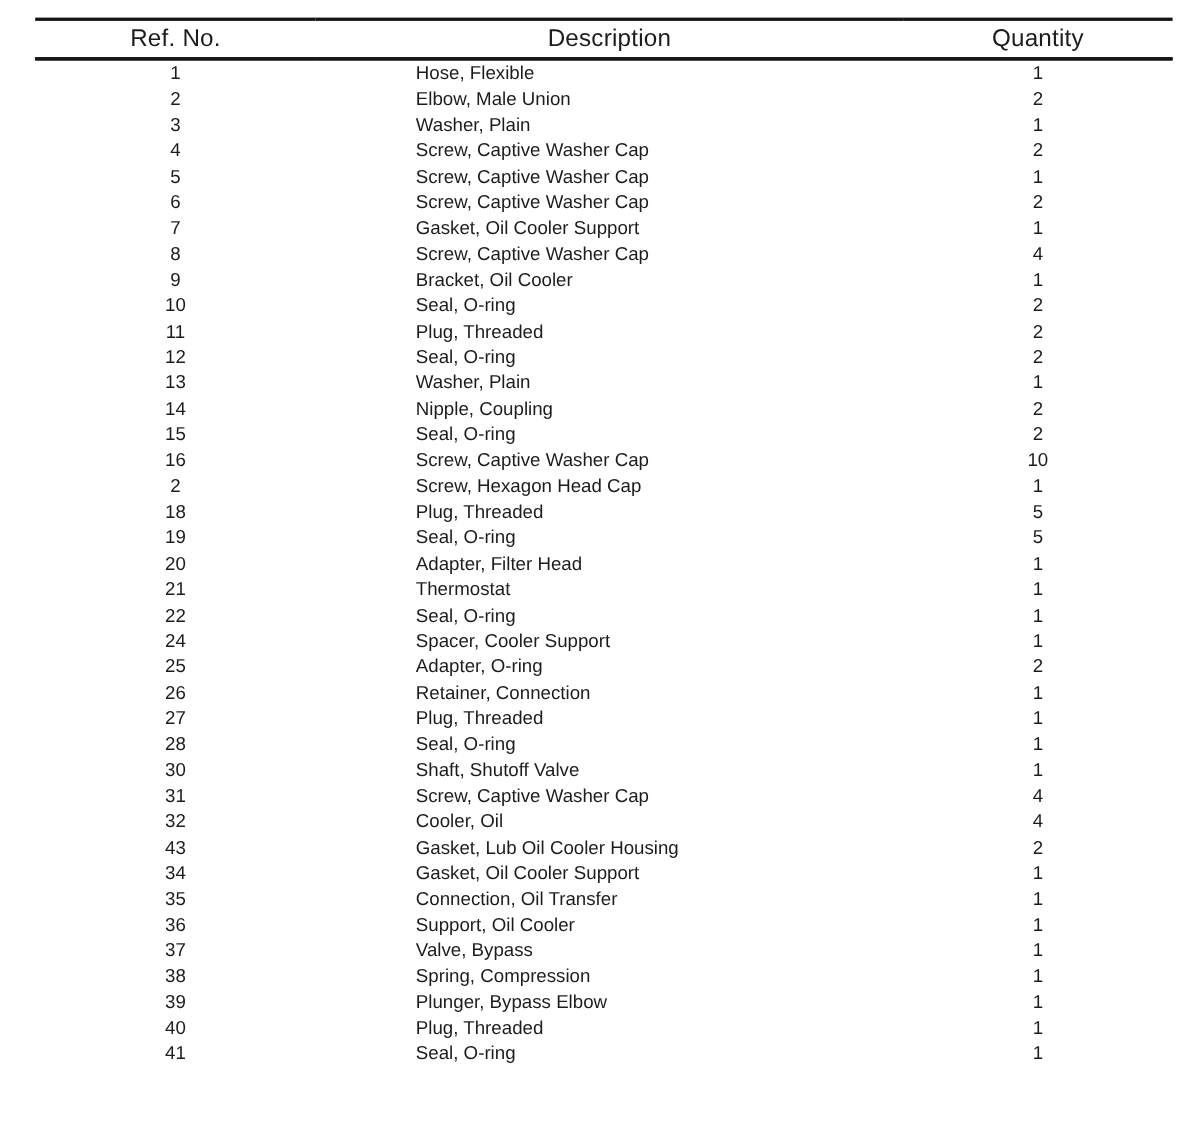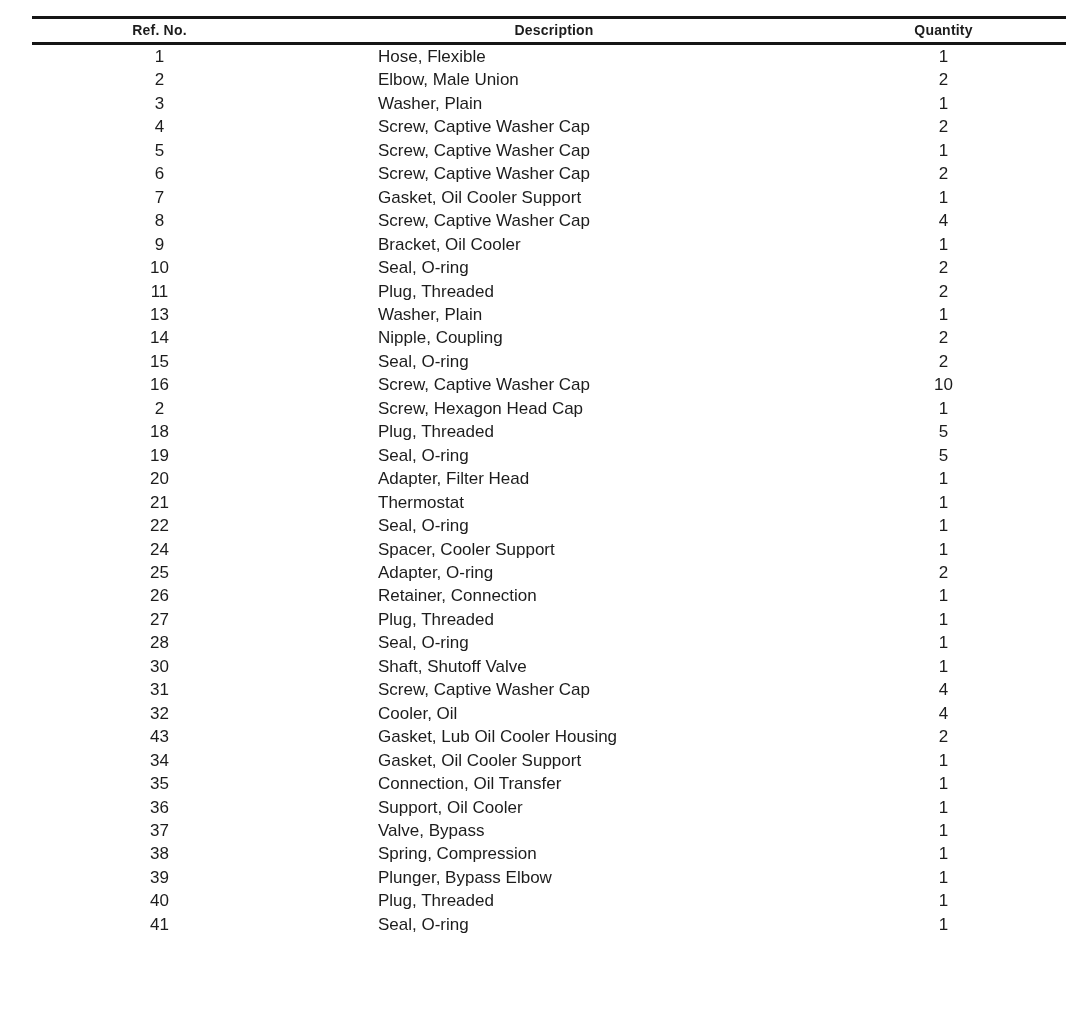--- a/index.html
+++ b/index.html
@@ -21,22 +21,22 @@
     table-layout: fixed;
   }
   col.c-ref  { width: 255px; }
   col.c-desc { width: 534px; }
   col.c-qty  { width: 245px; }
   thead tr {
     border-top: 3px solid #151515;
     border-bottom: 3px solid #151515;
   }
   th {
-    font-size: 14px;
-    font-weight: 700;
+    font-size: 22px;
+    font-weight: 400;
     letter-spacing: 0.2px;
     padding: 3px 0 4px 0;
     text-align: center;
     white-space: nowrap;
   }
   tbody td {
     font-size: 17px;
     line-height: 23.45px;
     height: 23.45px;
     padding: 0;
@@ -114,20 +114,25 @@
           <td class="ref">10</td>
           <td class="desc">Seal, O-ring</td>
           <td class="qty">2</td>
         </tr>
         <tr>
           <td class="ref">11</td>
           <td class="desc">Plug, Threaded</td>
           <td class="qty">2</td>
         </tr>
         <tr>
+          <td class="ref">12</td>
+          <td class="desc">Seal, O-ring</td>
+          <td class="qty">2</td>
+        </tr>
+        <tr>
           <td class="ref">13</td>
           <td class="desc">Washer, Plain</td>
           <td class="qty">1</td>
         </tr>
         <tr>
           <td class="ref">14</td>
           <td class="desc">Nipple, Coupling</td>
           <td class="qty">2</td>
         </tr>
         <tr>

